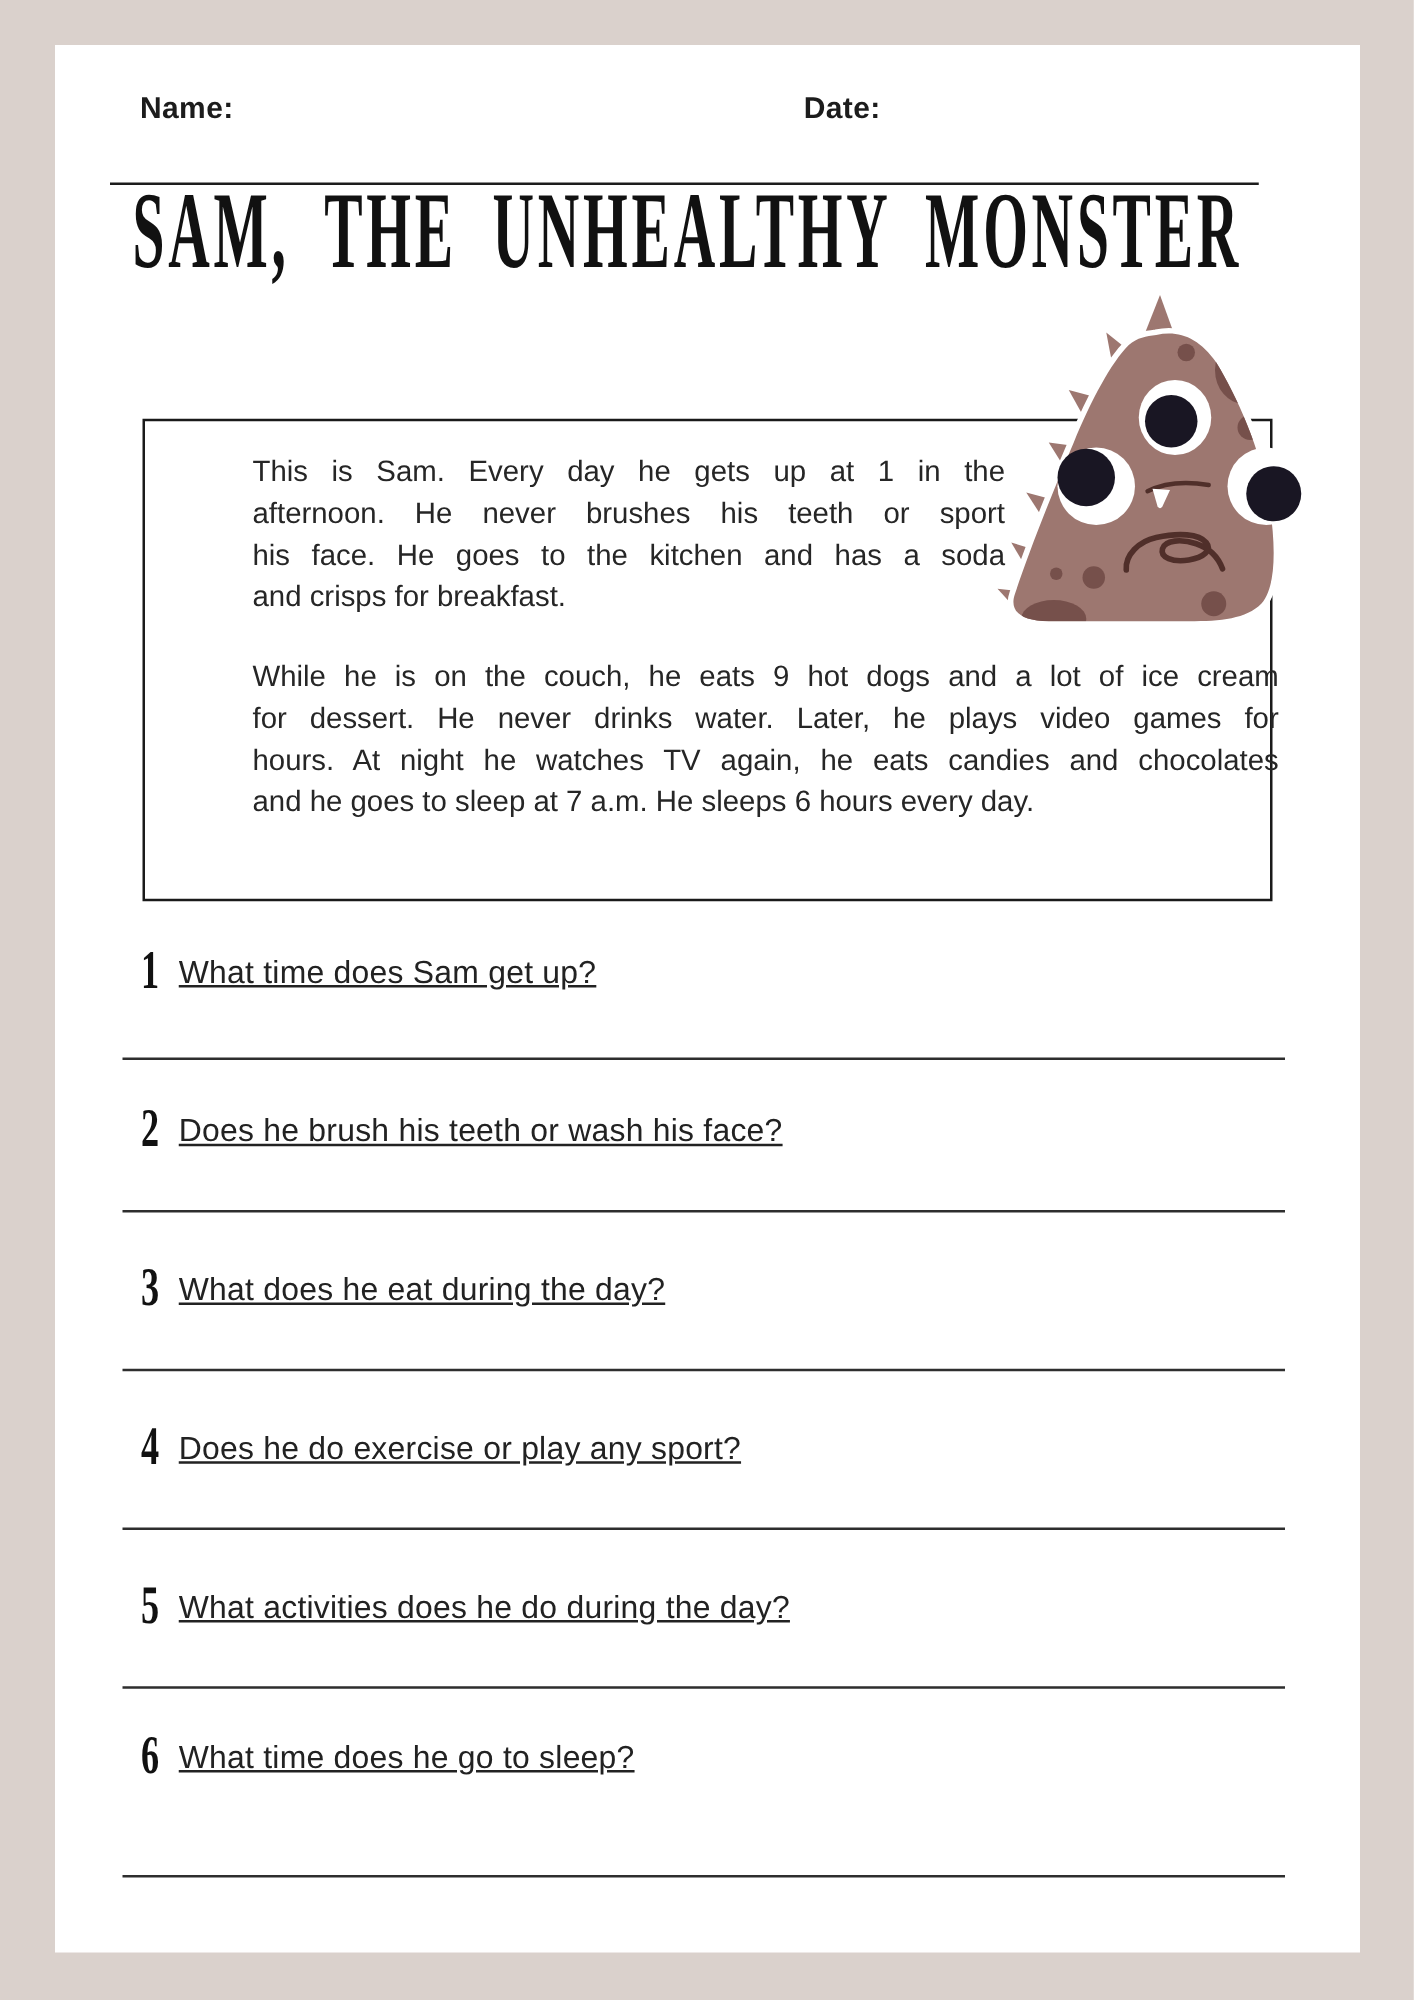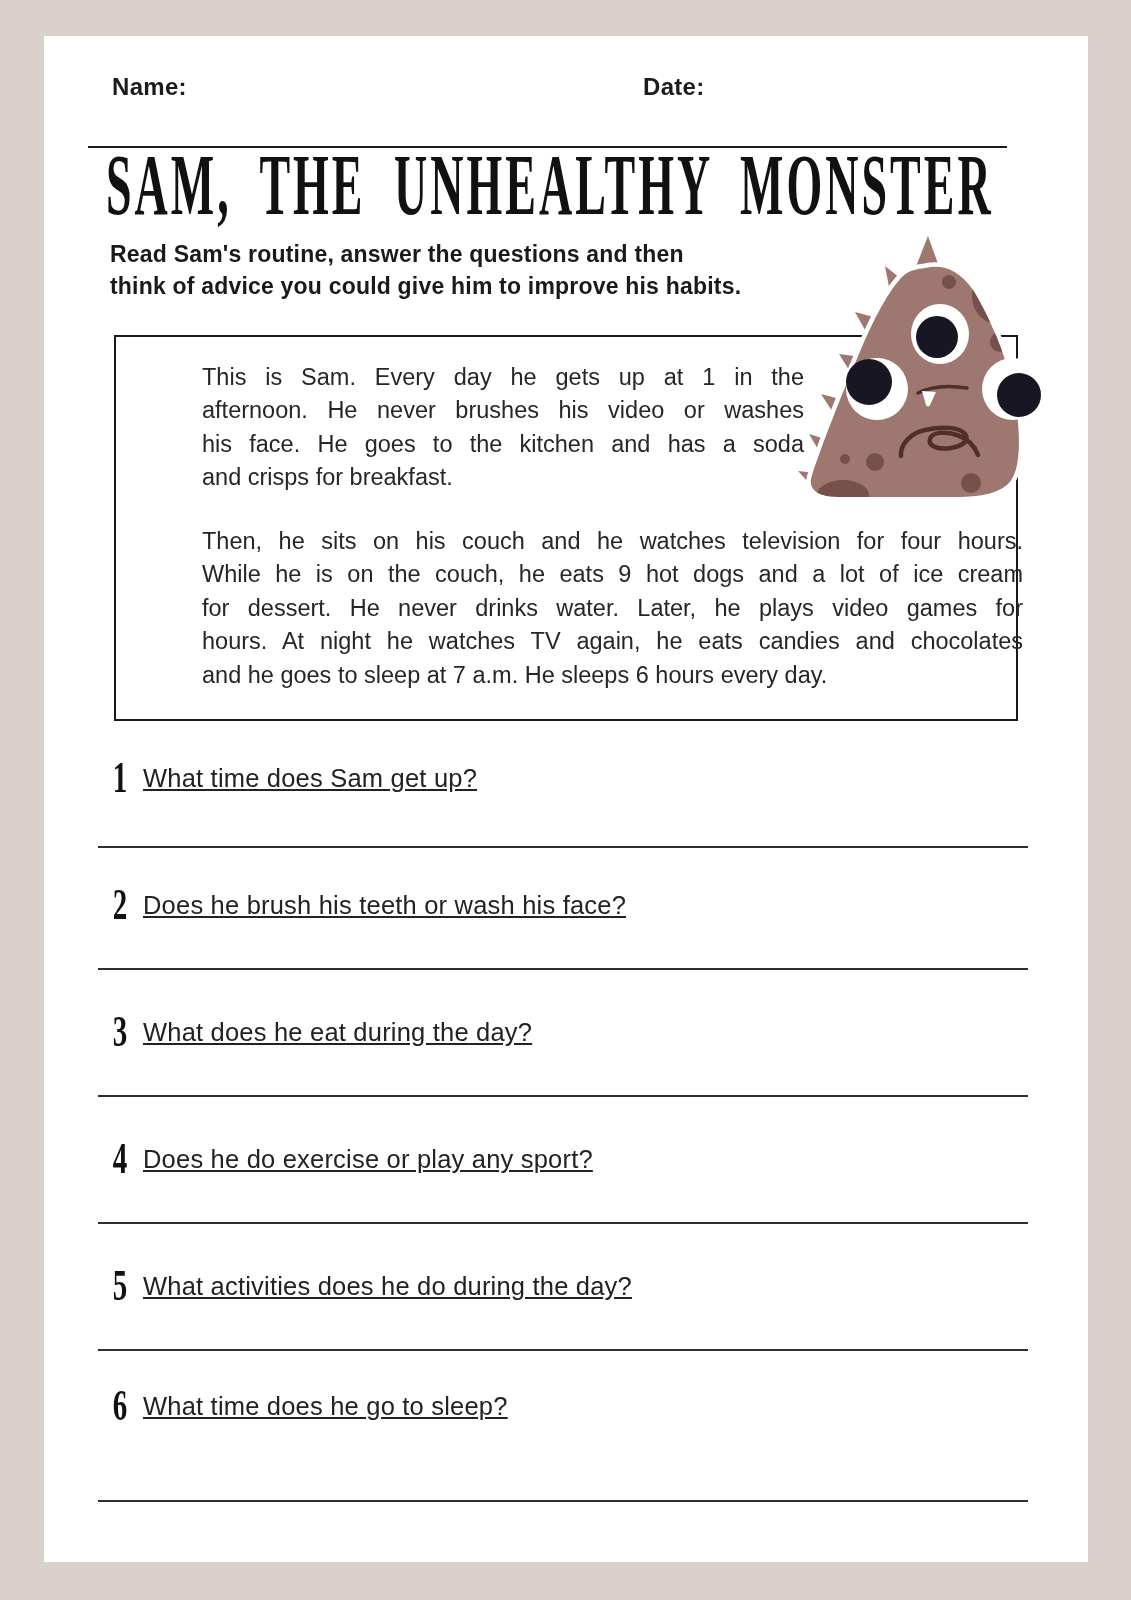--- a/index.html
+++ b/index.html
@@ -85,34 +85,29 @@
 <body>
 
 <div class="page">
 
   <div class="hlabel name">Name:</div>
   <div class="hlabel date">Date:</div>
   <div class="hline"></div>
 
   <div class="title">SAM, THE UNHEALTHY MONSTER</div>
 
-  <div class="instructions">
-    <div>Read Sam's routine, answer the questions and then</div>
-    <div>think of advice you could give him to improve his habits.</div>
-  </div>
 
   <div class="pbox">
     <div class="para p1">
       <div class="pline">This is Sam. Every day he gets up at 1 in the</div>
-      <div class="pline">afternoon. He never brushes his video or washes</div>
+      <div class="pline">afternoon. He never brushes his teeth or sport</div>
       <div class="pline">his face. He goes to the kitchen and has a soda</div>
       <div class="pline plast">and crisps for breakfast.</div>
     </div>
     <div class="para p2">
-      <div class="pline">Then, he sits on his couch and he watches television for four hours.</div>
       <div class="pline">While he is on the couch, he eats 9 hot dogs and a lot of ice cream</div>
       <div class="pline">for dessert. He never drinks water. Later, he plays video games for</div>
       <div class="pline">hours. At night he watches TV again, he eats candies and chocolates</div>
       <div class="pline plast">and he goes to sleep at 7 a.m. He sleeps 6 hours every day.</div>
     </div>
   </div>
 
   <div class="monster">
     <svg width="250" height="280" viewBox="0 0 250 280">
       <defs>

